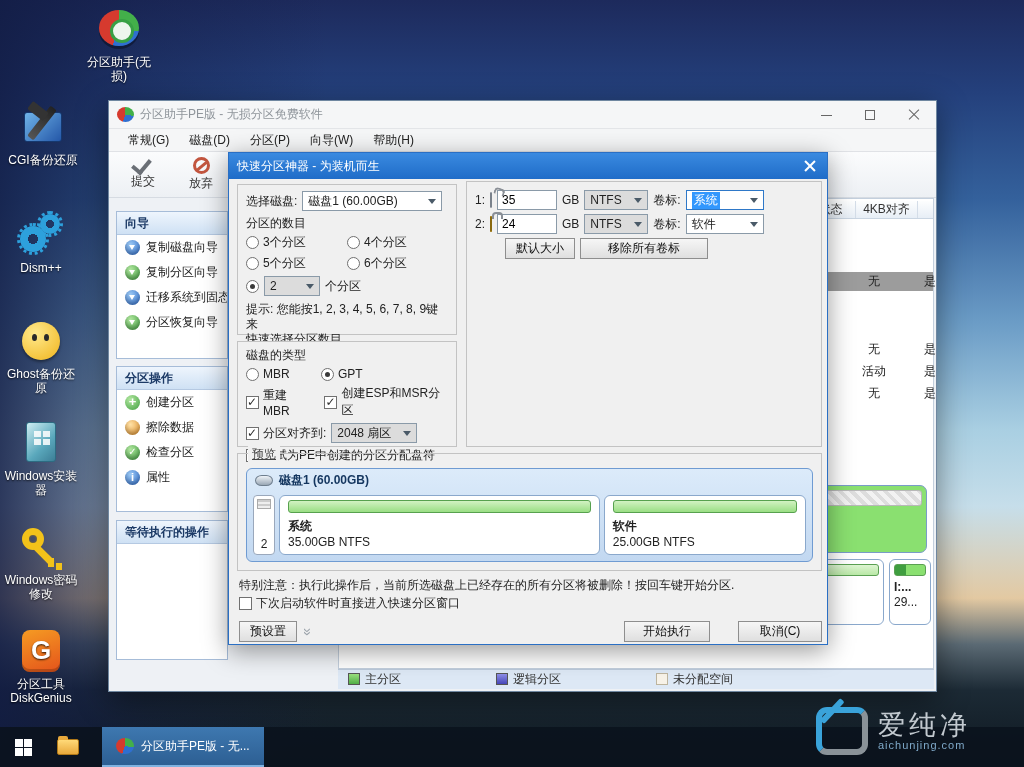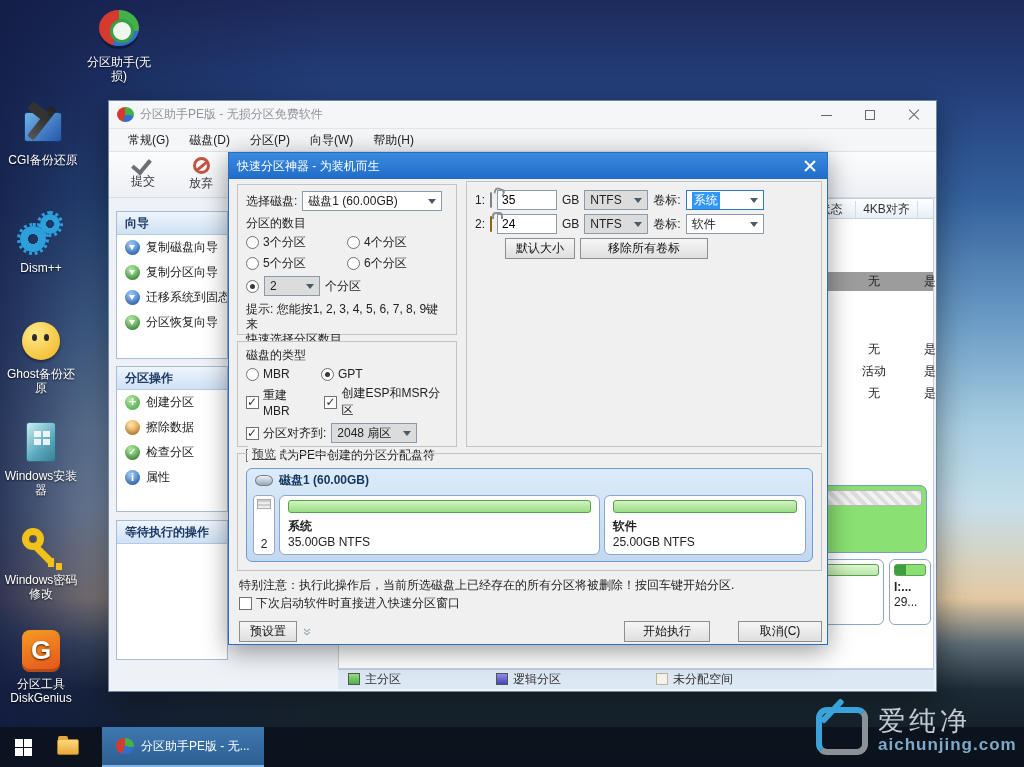--- a/index.html
+++ b/index.html
@@ -148,21 +148,21 @@
   .task-active{height:40px;display:flex;align-items:center;gap:7px;padding:0 14px;background:linear-gradient(#3e78b0,#2d5f93);border-bottom:2px solid #7fb2e0;color:#fff;}
   .task-active .pie-s{width:18px;height:16px;border-radius:50%;background:conic-gradient(#43b04a 0 100deg,#2f6fd0 100deg 200deg,#d63a2e 200deg 360deg);}
 
   
   .wm{position:absolute;right:8px;bottom:4px;width:200px;height:64px;display:flex;align-items:center;gap:10px;z-index:50;}
   .wm-logo{position:relative;width:52px;height:48px;flex:none;}
   .wm-b{position:absolute;inset:0;border:6px solid transparent;border-top-color:#3aa3da;border-left-color:#3aa3da;border-radius:11px;}
   .wm-g{position:absolute;inset:0;border:6px solid transparent;border-bottom-color:#8a9298;border-right-color:#8a9298;border-radius:11px;}
   .wm-s{position:absolute;left:6px;top:12px;width:30px;height:6px;background:#3aa3da;transform:rotate(-47deg);transform-origin:0 50%;border-radius:2px;}
   .wm-t1{font-size:27px;color:#c2c9cf;letter-spacing:4px;line-height:28px;}
-  .wm-t2{font-size:17px;font-weight:bold;color:#7fa9c9;letter-spacing:1px;}
+  .wm-t2{font-size:11px;font-weight:normal;color:#7fa9c9;letter-spacing:1px;}
 </style>
 </head>
 <body>
 
 <div class="stage">
   <div class="bg-left"></div>
 
   <div class="tile" style="left:80px;top:6px;">
     <div class="ic">
         <div class="pie"></div>

